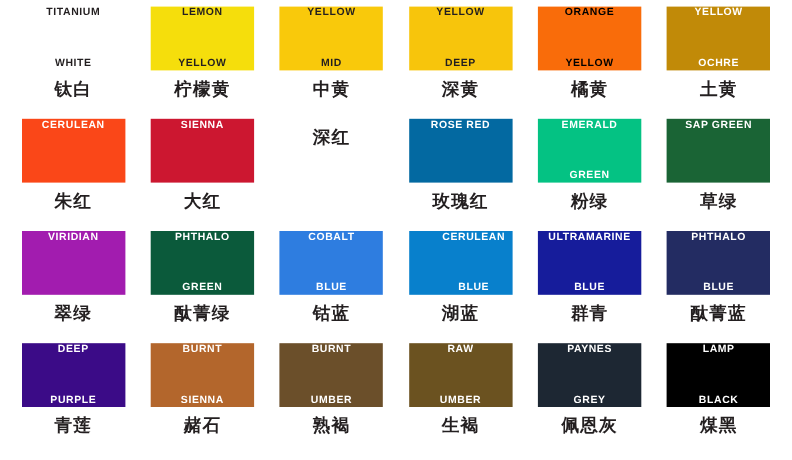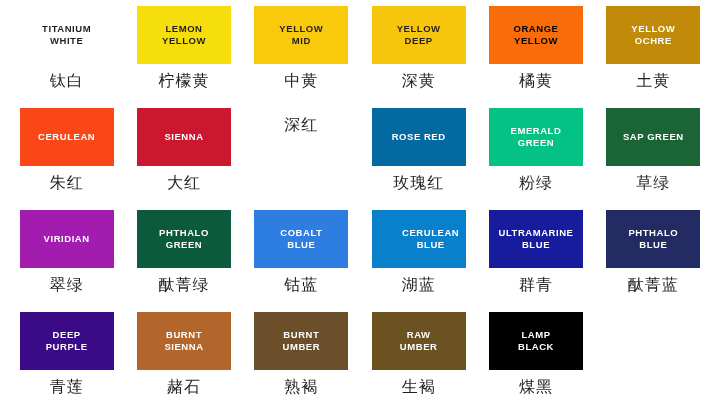--- a/index.html
+++ b/index.html
@@ -27,35 +27,35 @@
     flex-direction: column;
     align-items: center;
     justify-content: flex-start;
   }
   .swatch {
     width: 94px;
     height: 58px;
     display: flex;
     flex-direction: column;
     align-items: center;
-    justify-content: center;
+    justify-content: space-between;
     box-sizing: border-box;
     line-height: 1.28;
   }
   .swatch .en {
     font-size: 9.5px;
     font-weight: bold;
     letter-spacing: 0.55px;
     text-align: center;
     white-space: nowrap;
   }
   .cn {
     margin-top: 7px;
     font-size: 16px;
-    font-weight: normal;
+    font-weight: bold;
     color: #231f20;
     letter-spacing: 1px;
     font-family: "DejaVu Sans", "Liberation Sans", sans-serif;
   }
   .swatch.plain {
     background: transparent;
   }
   .swatch.plain .en {
     color: #231f20;
   }
@@ -203,19 +203,26 @@
       <div class="cn">熟褐</div>
     </div>
     <div class="cell">
       <div class="swatch" style="background: rgb(107, 82, 32); color: rgb(255, 255, 255);">
         <div class="en">RAW</div>
         <div class="en">UMBER</div>
       </div>
       <div class="cn">生褐</div>
     </div>
     <div class="cell">
+      <div class="swatch" style="background: rgb(29, 39, 51); color: rgb(255, 255, 255);">
+        <div class="en">PAYNES</div>
+        <div class="en">GREY</div>
+      </div>
+      <div class="cn">佩恩灰</div>
+    </div>
+    <div class="cell">
       <div class="swatch" style="background: rgb(0, 0, 0); color: rgb(255, 255, 255);">
         <div class="en">LAMP</div>
         <div class="en">BLACK</div>
       </div>
       <div class="cn">煤黑</div>
     </div>
   </div>
 
 </body></html>

